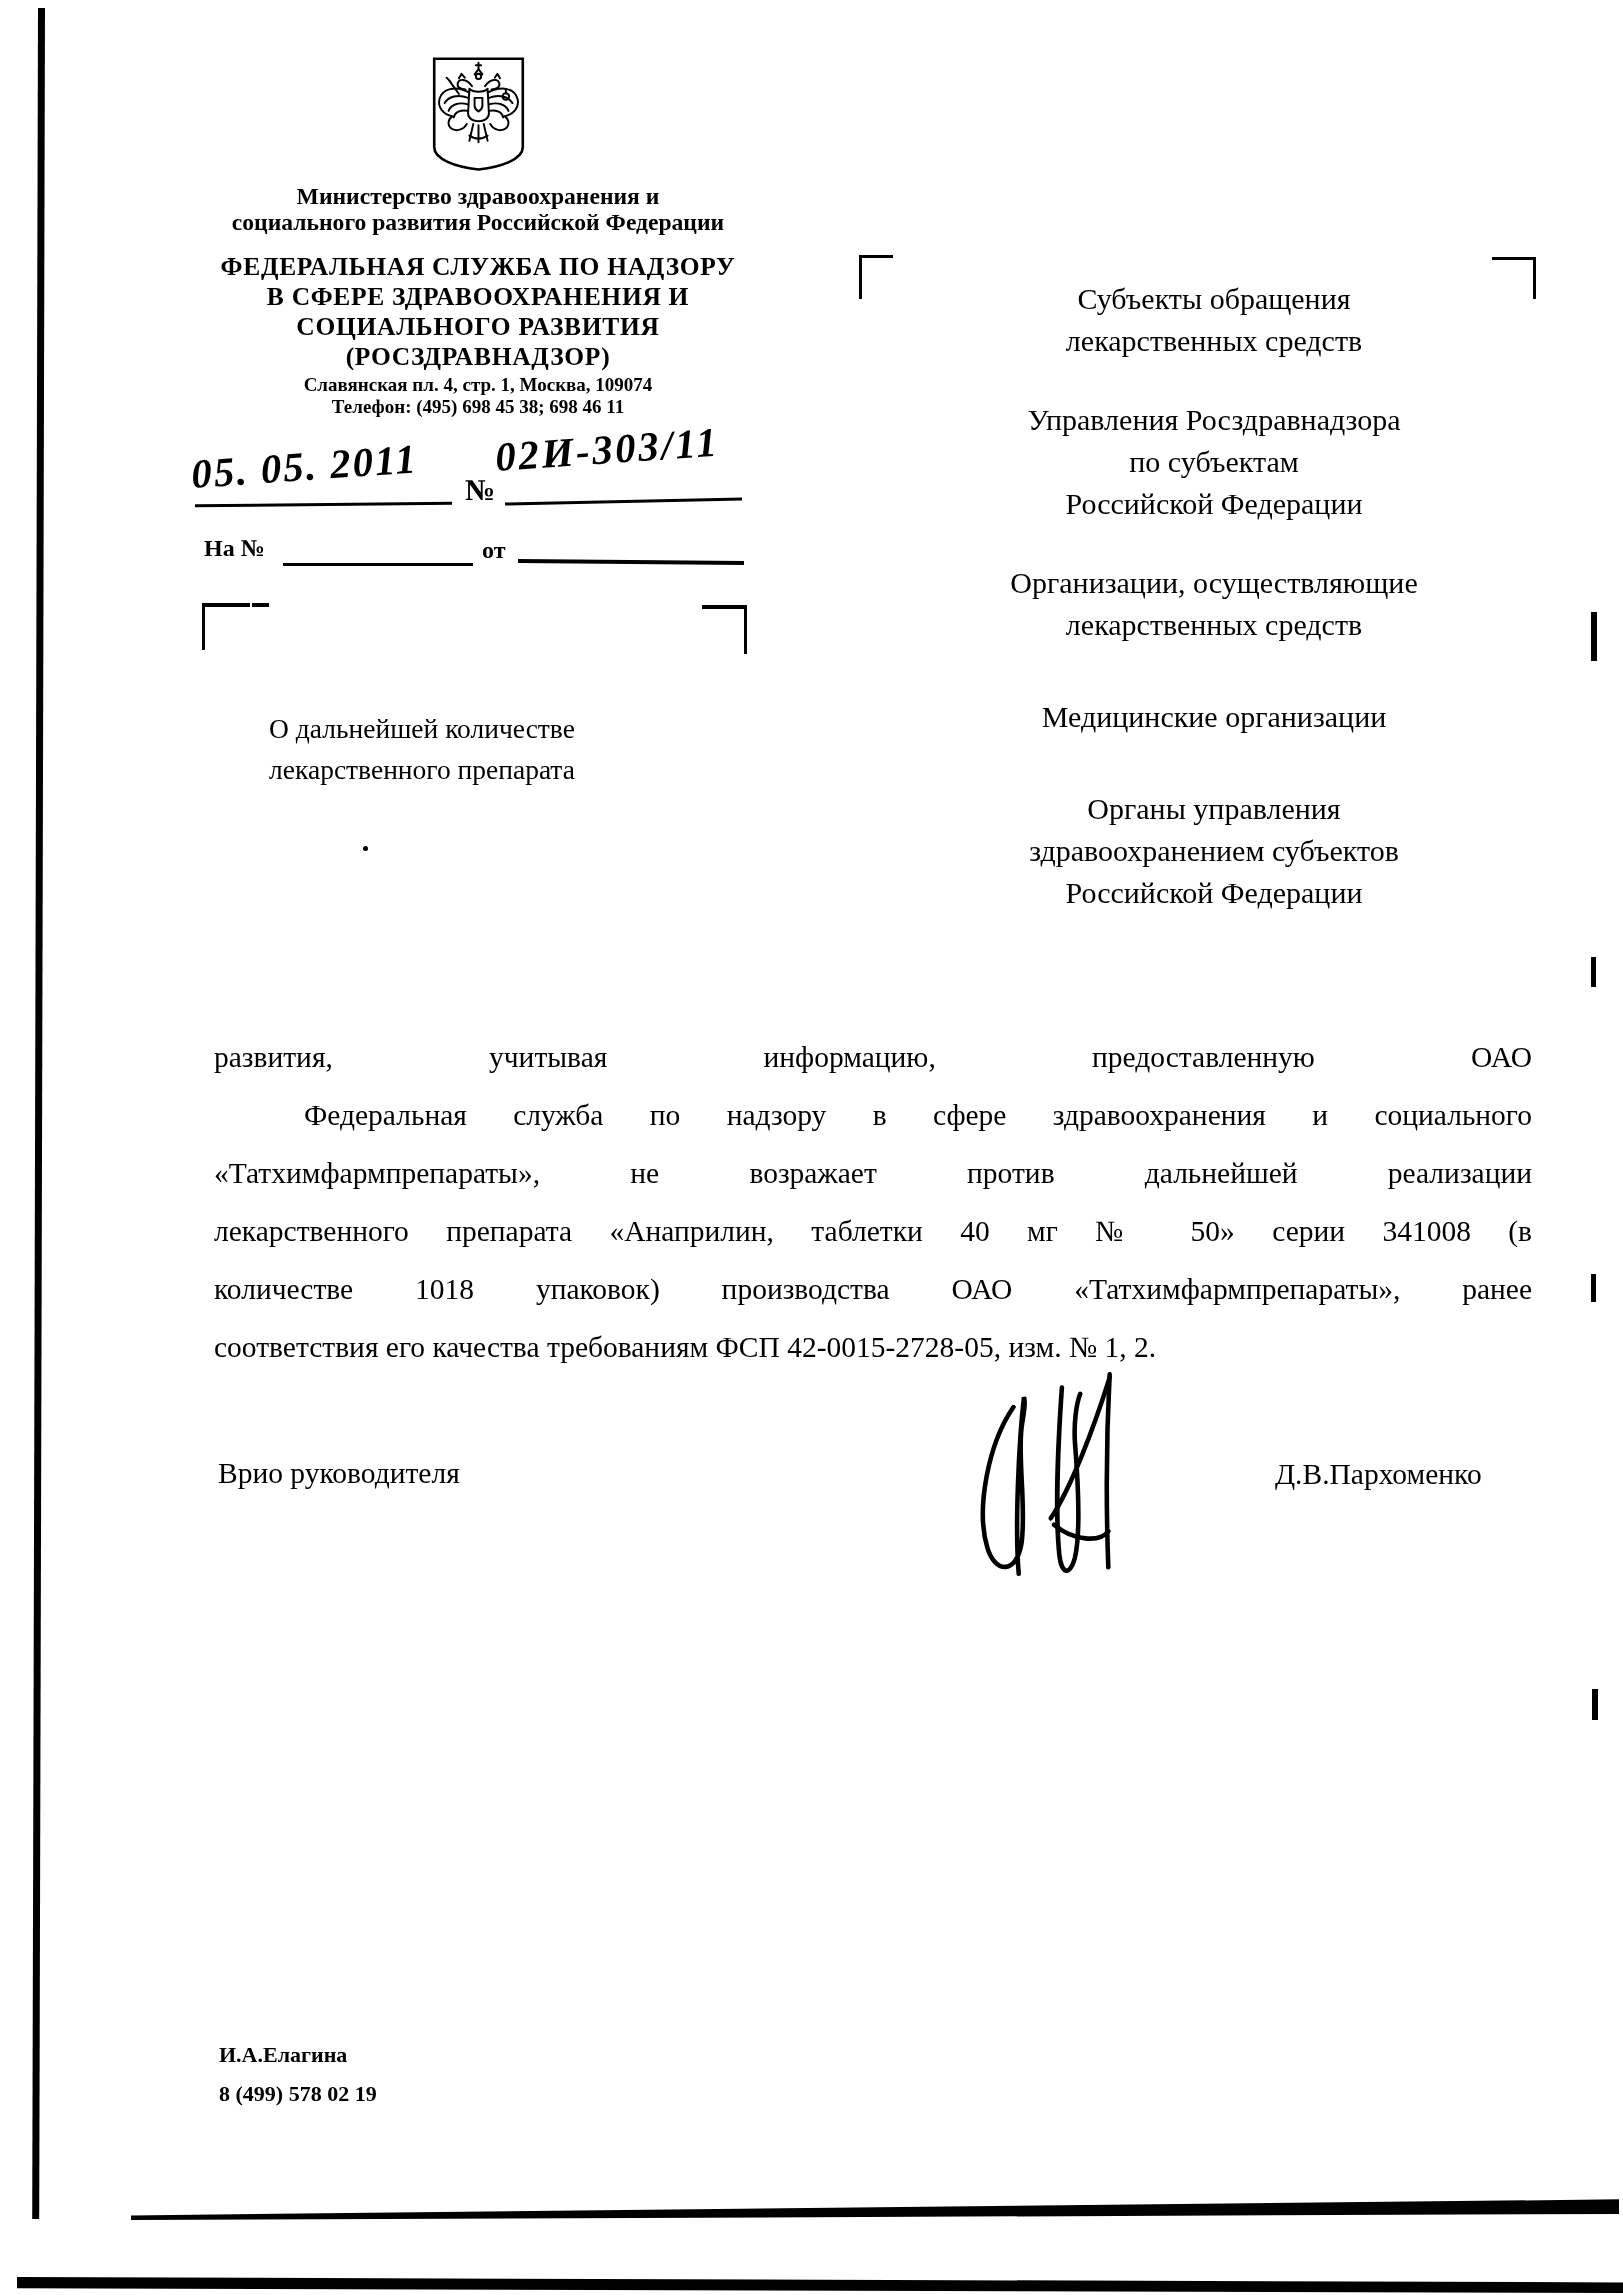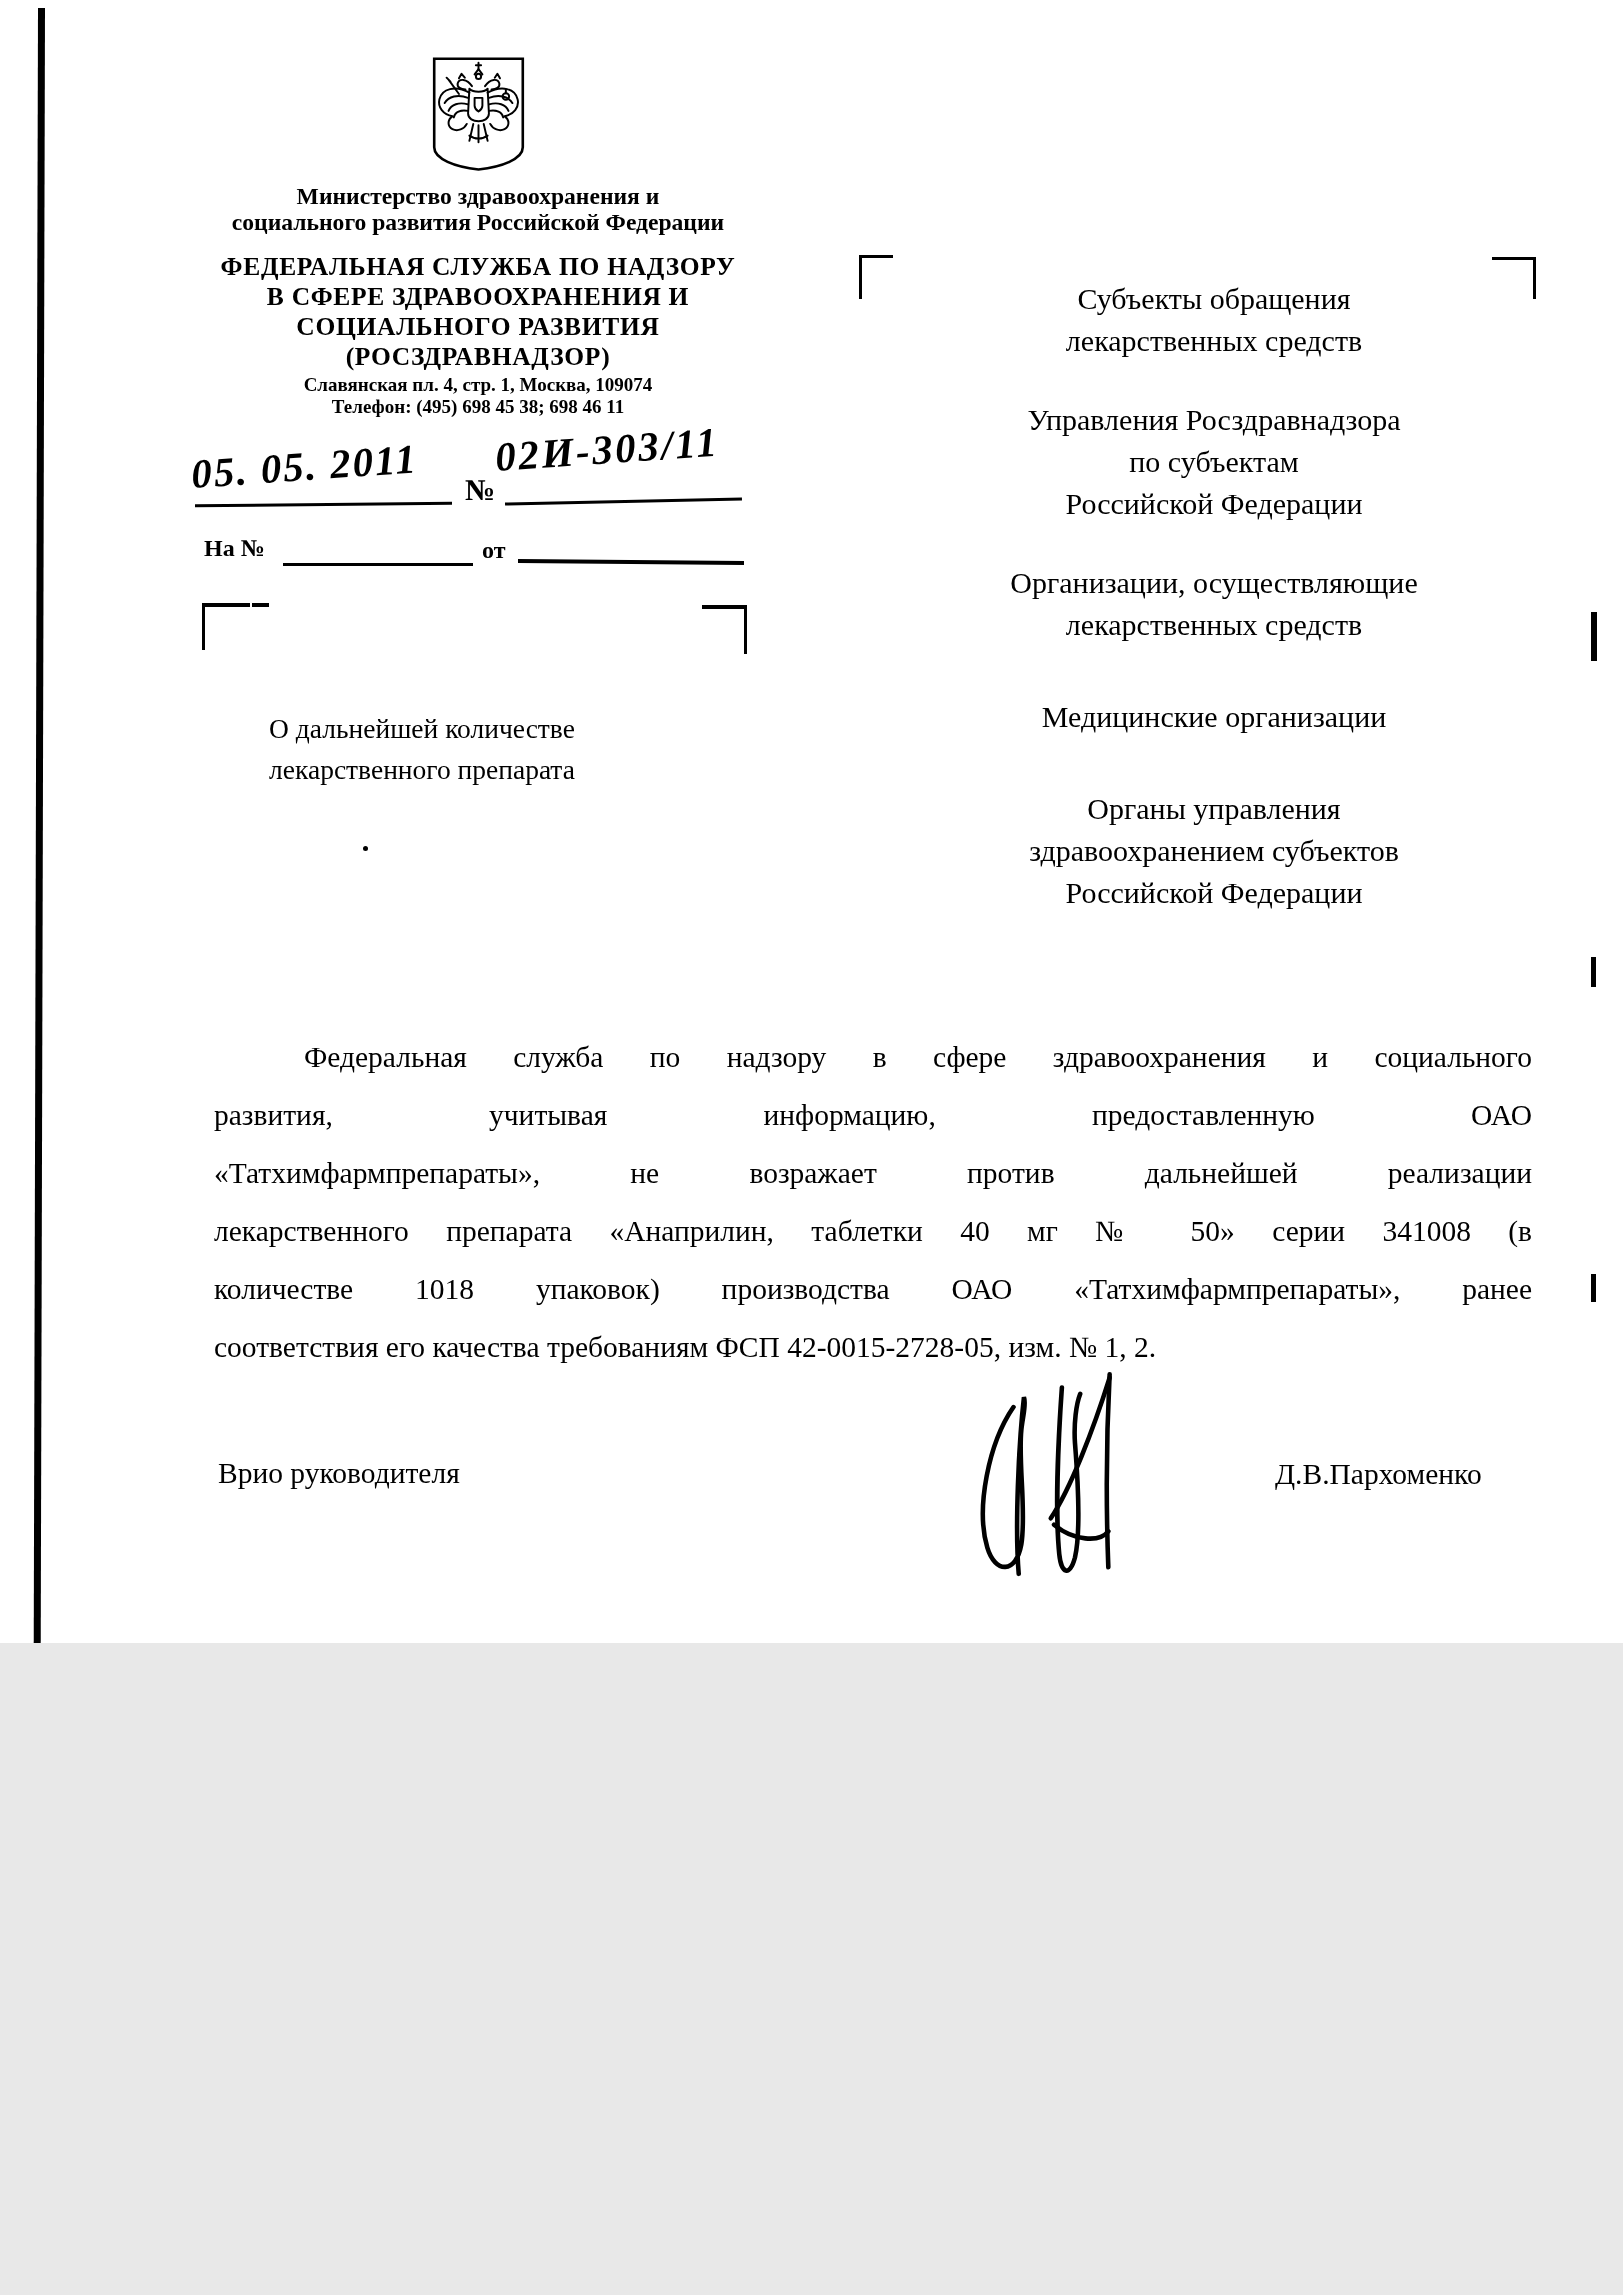--- a/index.html
+++ b/index.html
@@ -1,18 +1,18 @@
 <!DOCTYPE html>
 <html style="font-size:10.5px"><head>
 <meta charset="utf-8">
 <style>
   html,body{margin:0;padding:0;background:#e8e8e8;}
   .page{
     position:relative;
-    width:1623px;height:1643px;
+    width:1623px;height:2295px;
     background:#ffffff;
     overflow:hidden;
     font-family:"Liberation Serif","DejaVu Serif",serif;
     color:#000;
   }
   .abs{position:absolute;}
   
   .letterhead{left:177px;top:56px;width:602px;text-align:center;}
   .emblem{display:block;margin:0 auto;}
   .ministry{margin-top:11.8px;font-weight:bold;font-size:23.6px;line-height:26px;}
@@ -138,22 +138,22 @@
   </div>
 
   <div class="abs subject">
     <div>О дальнейшей количестве</div>
     <div>лекарственного препарата</div>
   </div>
 
   <div class="abs ink" style="left:363px;top:846px;width:5.2px;height:5.2px;border-radius:50%;"></div>
 
   <div class="abs body-text">
+    <div class="jline">развития, учитывая информацию, предоставленную ОАО</div>
     <div class="jline first">Федеральная служба по надзору в сфере здравоохранения и социального</div>
-    <div class="jline">развития, учитывая информацию, предоставленную ОАО</div>
     <div class="jline">«Татхимфармпрепараты», не возражает против дальнейшей реализации</div>
     <div class="jline">лекарственного препарата «Анаприлин, таблетки 40 мг № 50» серии 341008 (в</div>
     <div class="jline">количестве 1018 упаковок) производства ОАО «Татхимфармпрепараты», ранее</div>
     <div class="jline last">соответствия его качества требованиям ФСП 42-0015-2728-05, изм. № 1, 2.</div>
   </div>
 
   <div class="abs sig-title">Врио руководителя</div>
   <svg class="abs" style="left:910px;top:1358px;" width="275" height="242" viewBox="0 0 420 370">
     <g fill="none" stroke="#000" stroke-width="7" stroke-linecap="round">
       <path d="M158 75 C120 130 100 230 118 290 C130 330 162 330 170 285 C178 235 165 160 170 110 C172 90 178 70 174 60 C166 130 160 260 166 330"></path>

